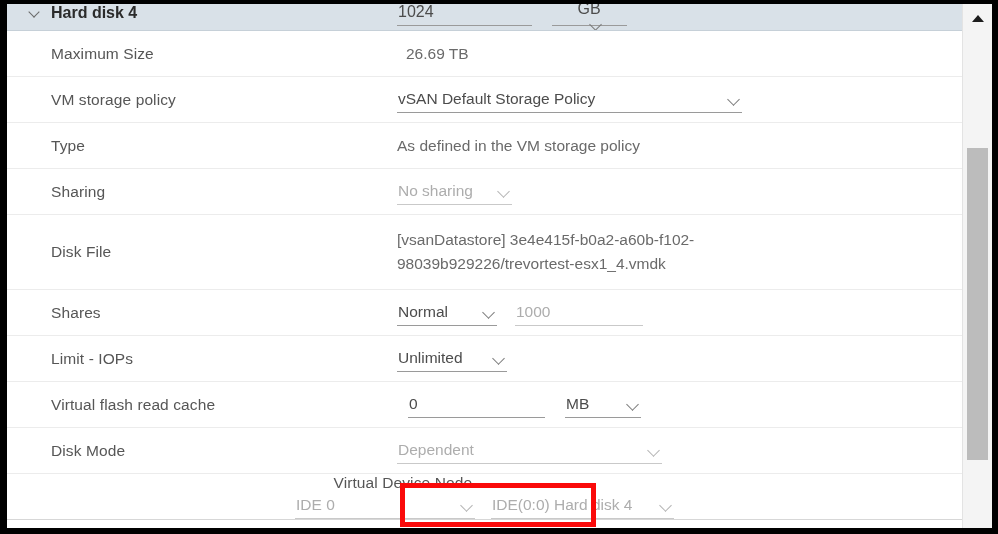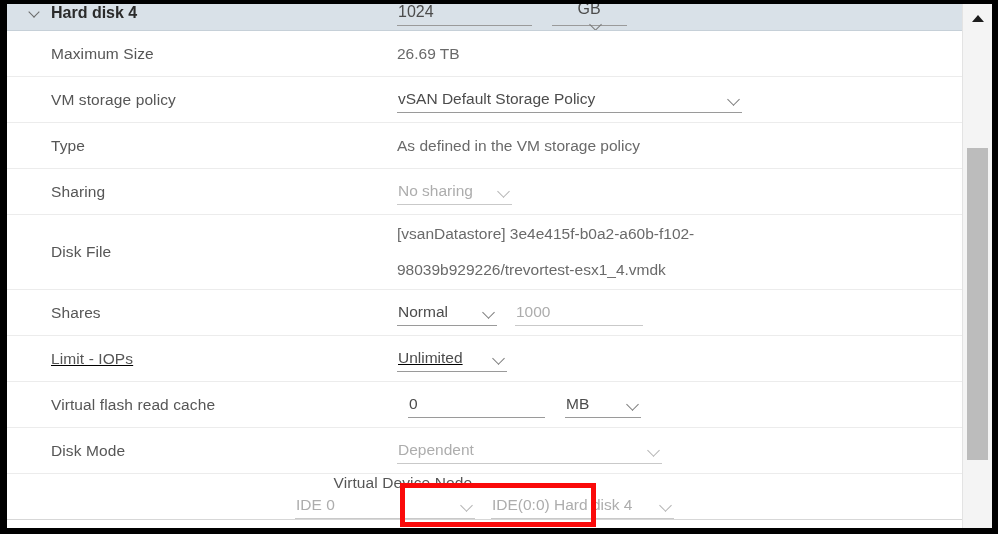--- a/index.html
+++ b/index.html
@@ -144,21 +144,21 @@
   .w-norm   { width: 100px; }
   .w-1000   { width: 128px; margin-left: 18px; }
   .w-unl    { width: 110px; }
   .w-vfc    { width: 137px; }
   .w-vfcu   { width: 76px; margin-left: 20px; }
   .w-dmode  { width: 265px; }
   .w-node   { width: 180px; }
   .w-node2  { width: 183px; margin-left: 16px; }
 
   .diskfile {
-    line-height: 36px;
+    line-height: 24px;
     color: #6a6a6a;
     font-size: 15.5px;
     padding: 11px 0 11px 0;
     max-width: 400px;
   }
 
   
   #redbox {
     position: absolute;
     left: 393px; top: 479px;
@@ -217,21 +217,21 @@
         <span class="field w-num">
           <span class="txt">1024</span>
         </span>
         <span class="field w-unit" style="margin-left:20px;">
           <span class="txt">GB</span>
           <span class="caret"></span>
         </span>
       </div>
     </div>
 
-    <div class="row" style="height:46px;">
+    <div class="row" style="height:46px;gap:9px;">
       <div class="label">Maximum Size</div>
       <div class="value">
         <span class="plain">26.69 TB</span>
       </div>
     </div>
 
     <div class="row" style="height:46px;">
       <div class="label">VM storage policy</div>
       <div class="value">
         <span class="field w-policy">
@@ -271,21 +271,21 @@
         <span class="field w-norm">
           <span class="txt">Normal</span>
           <span class="caret"></span>
         </span>
         <span class="field soft w-1000">
           <span class="txt" style="color:#adadad;">1000</span>
         </span>
       </div>
     </div>
 
-    <div class="row" style="height:46px;text-decoration:underline;">
+    <div class="row" style="height:46px;">
       <div class="label">Limit - IOPs</div>
       <div class="value">
         <span class="field w-unl">
           <span class="txt">Unlimited</span>
           <span class="caret"></span>
         </span>
       </div>
     </div>
 
     <div class="row" style="height:46px;gap:11px;">

